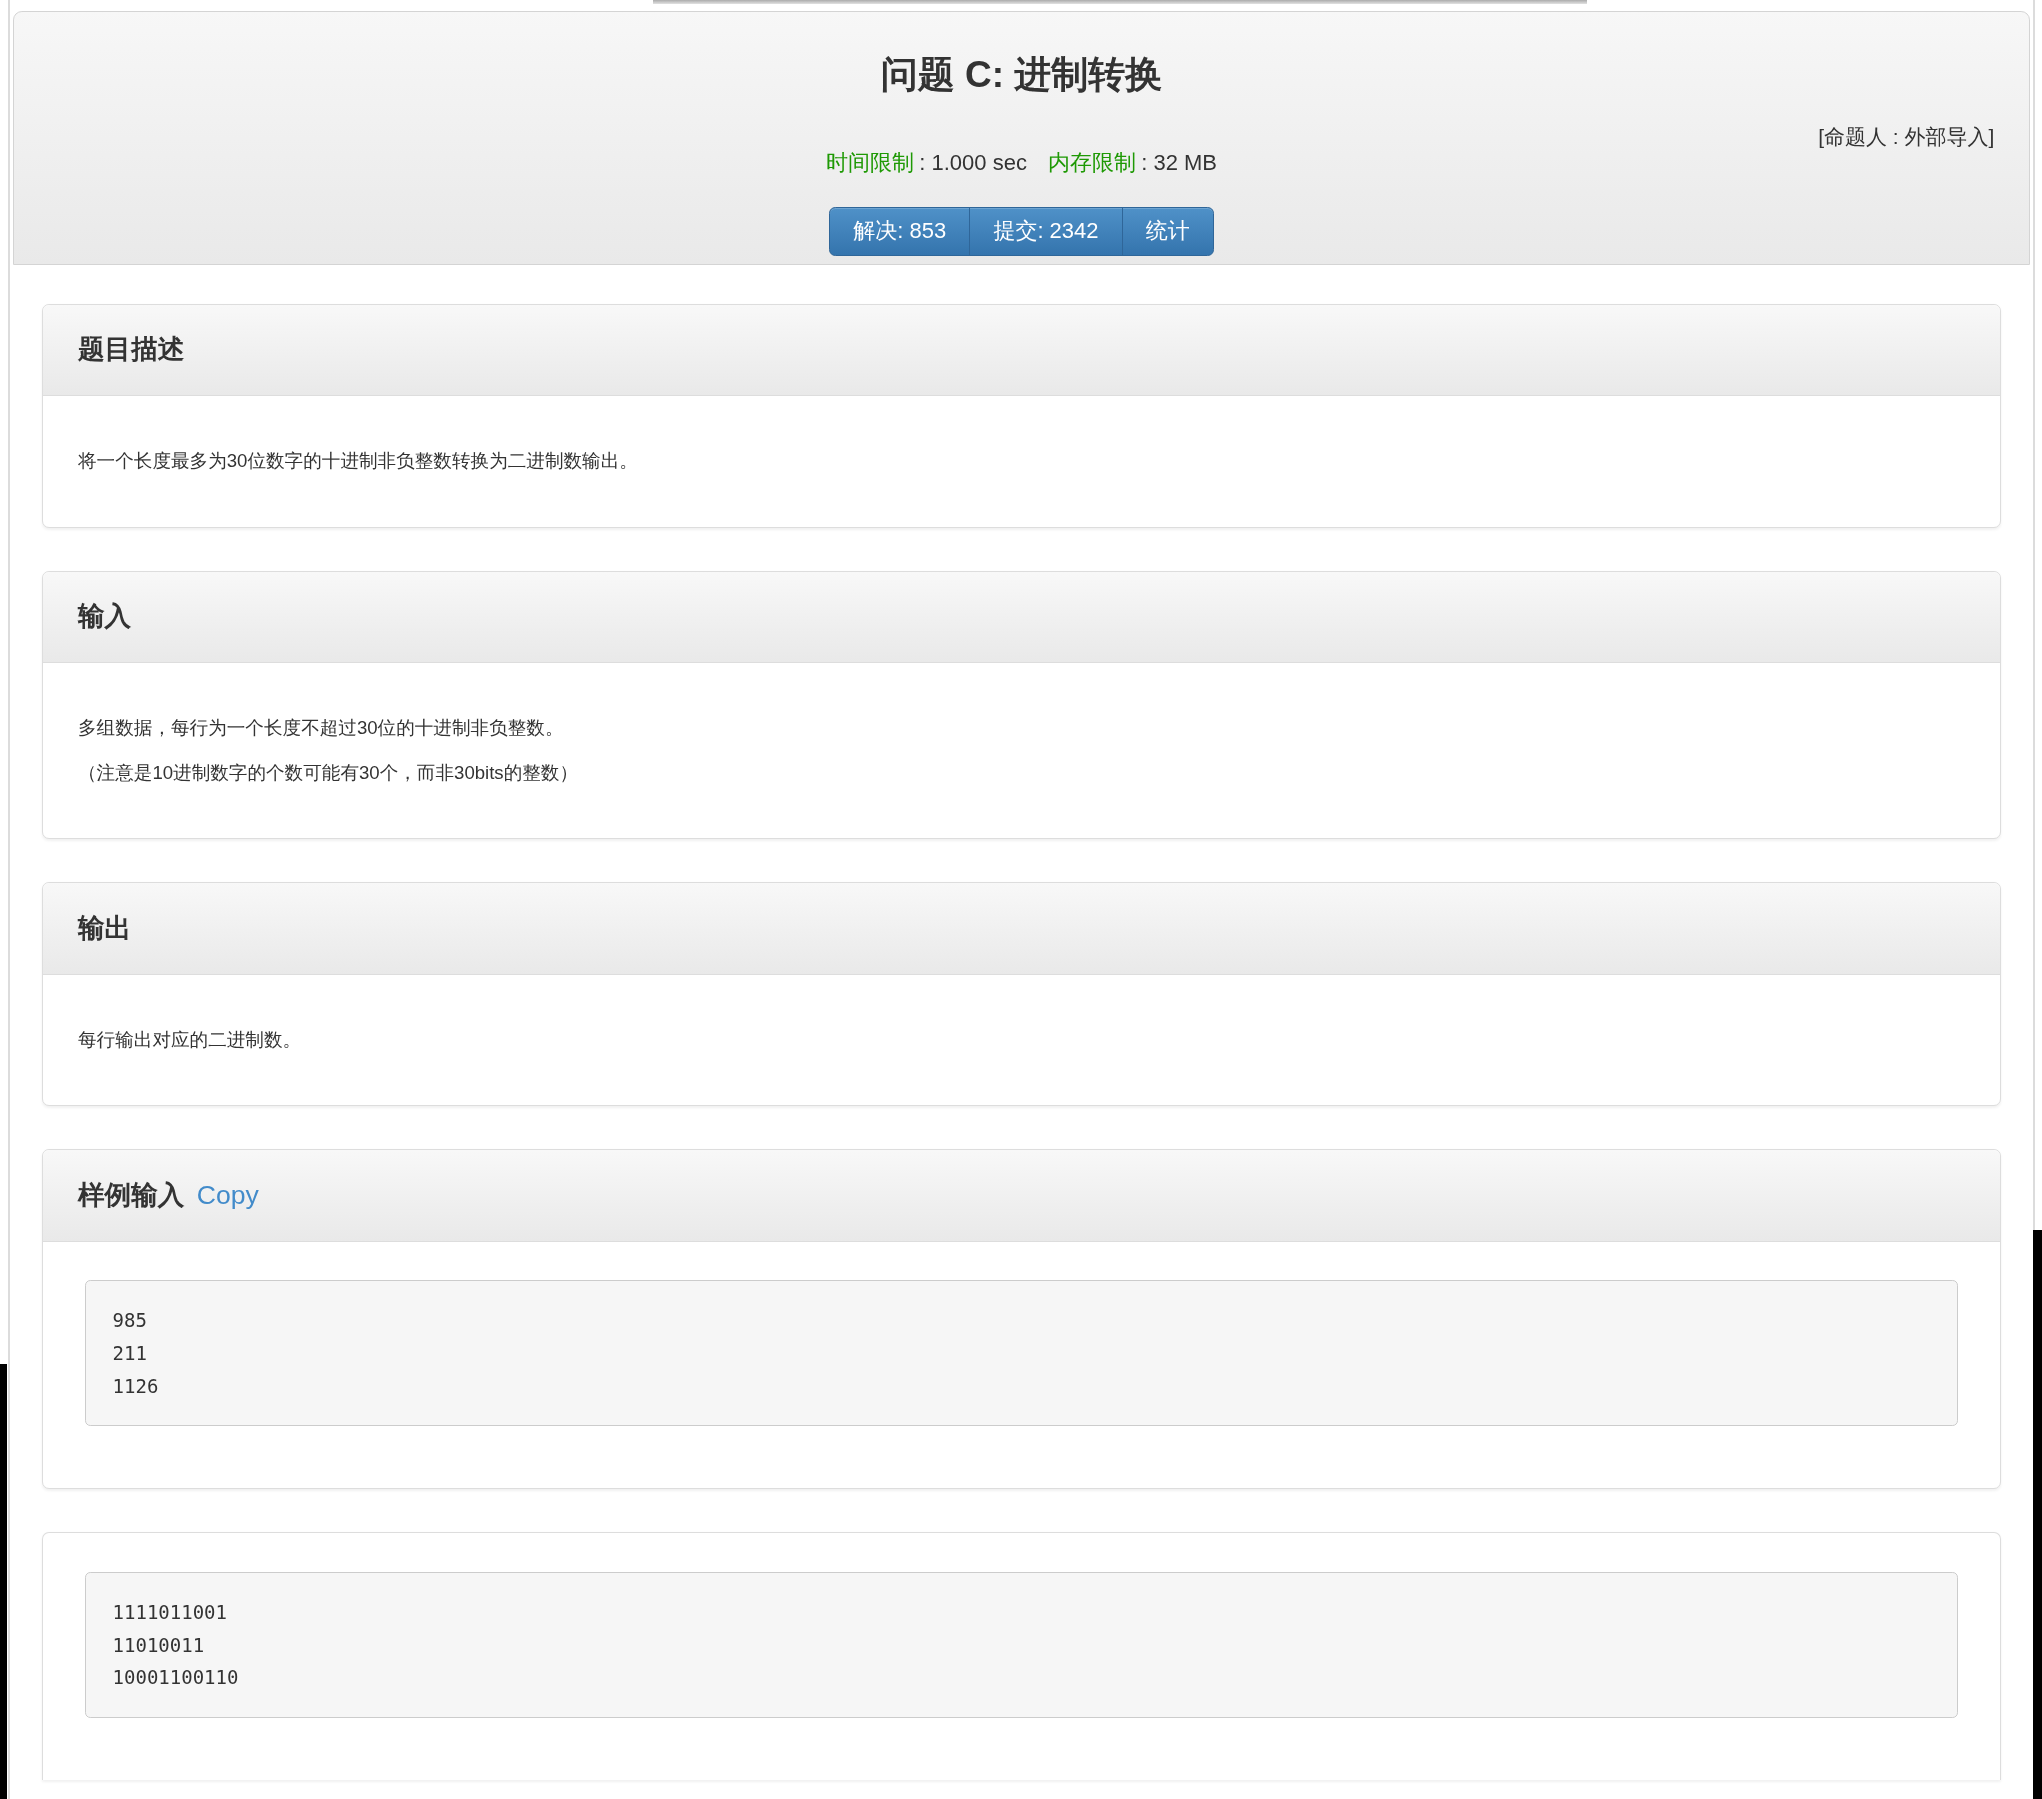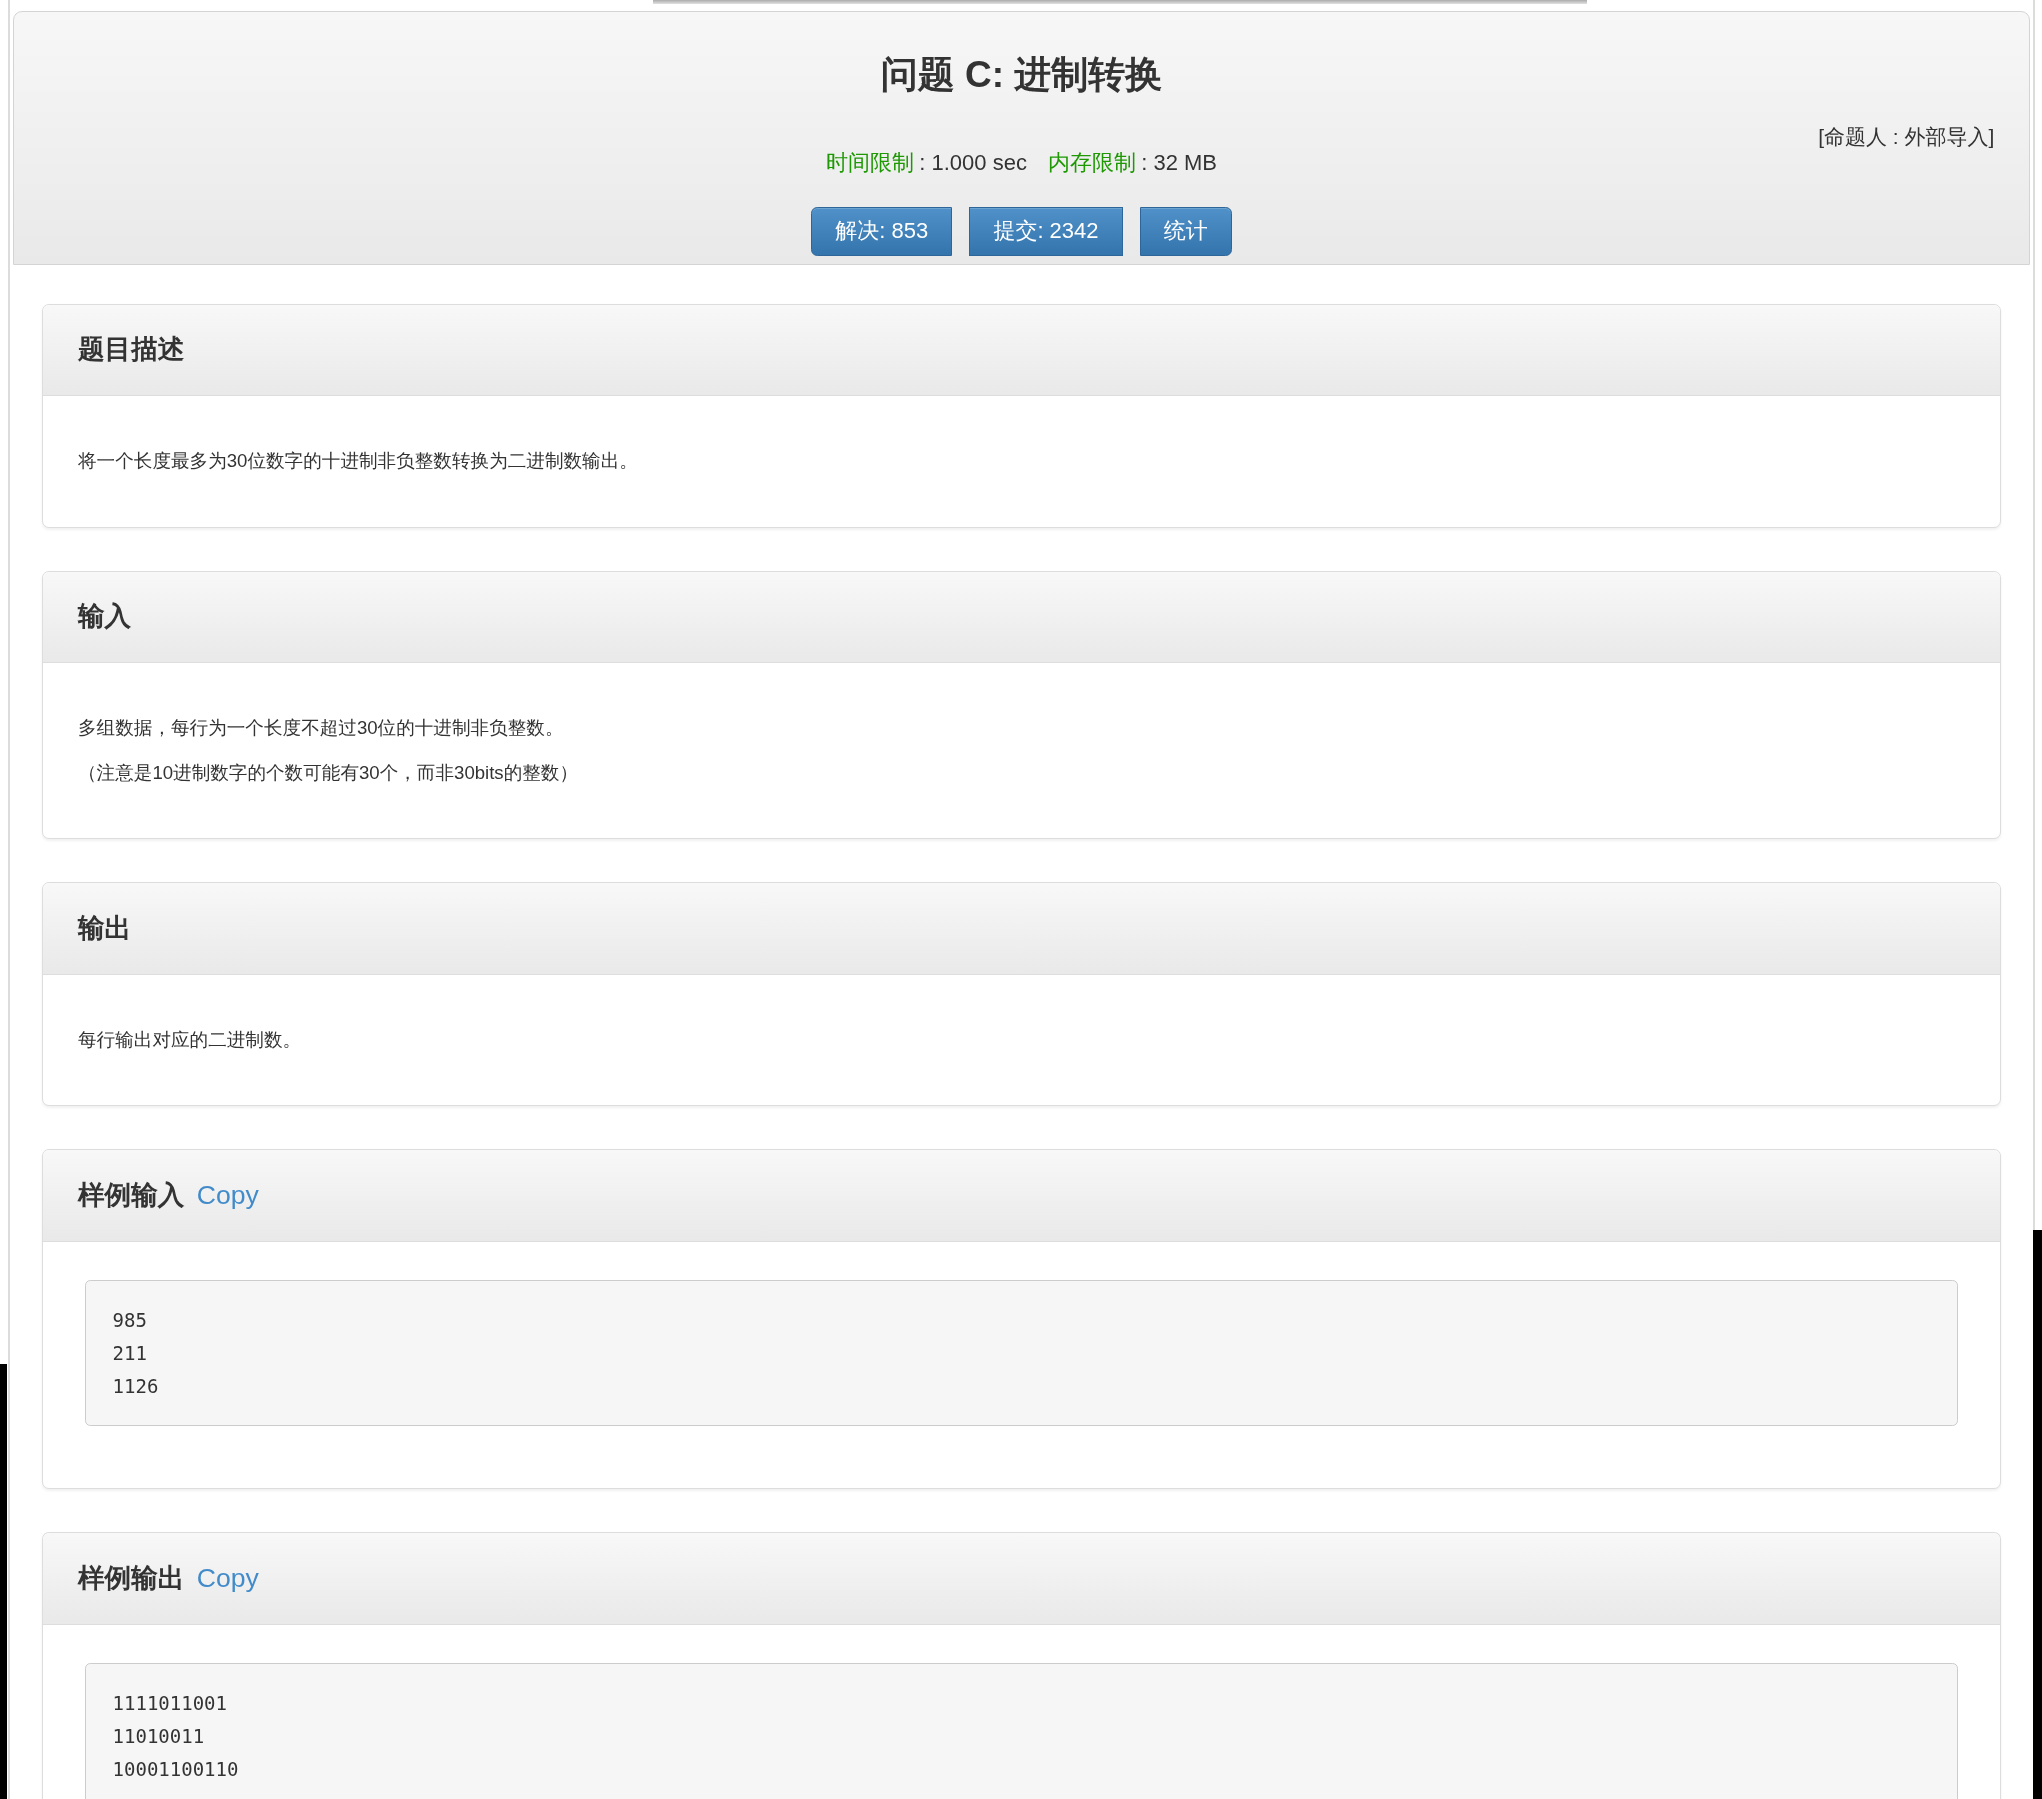--- a/index.html
+++ b/index.html
@@ -45,21 +45,21 @@
   }
   .limits-row {
     text-align:center;
     font-size:22px; color:#333;
     margin-top:1.8px; line-height:1.2;
   }
   .limit-label { font-weight:normal; }
   .limit-value { margin-left:5.3px; }
   .limit-group-gap { margin-left:21px; }
   .buttons-row { text-align:center; margin-top:30px; }
-  .btn-group { display:inline-flex;gap:18px; }
+  .btn-group { display:inline-flex; }
   .btn {
     display:inline-block;
     background:linear-gradient(#4f91c8, #3474ad);
     border:0.9px solid #2f6699;
     color:#fff;
     font-size:22px;
     padding:10.6px 23px;
     line-height:1.2;
     cursor:pointer;
     text-decoration:none;
@@ -171,23 +171,20 @@
         <span>样例输入</span><a class="copy-link">Copy</a>
       </div>
       <div class="panel-body sample">
         <pre class="sample-pre">985
 211
 1126</pre>
       </div>
     </div>
 
     <div class="panel cut-off">
-      <div class="panel-heading">
-        <span>样例输出</span><a class="copy-link">Copy</a>
-      </div>
       <div class="panel-body sample">
         <pre class="sample-pre">1111011001
 11010011
 10001100110</pre>
       </div>
     </div>
 
   </div>
 </div>
 

